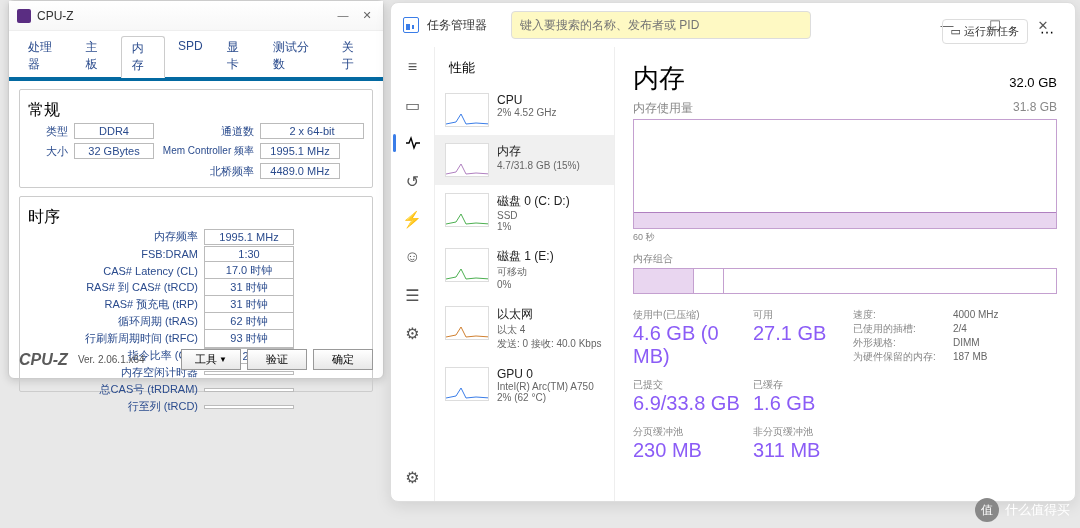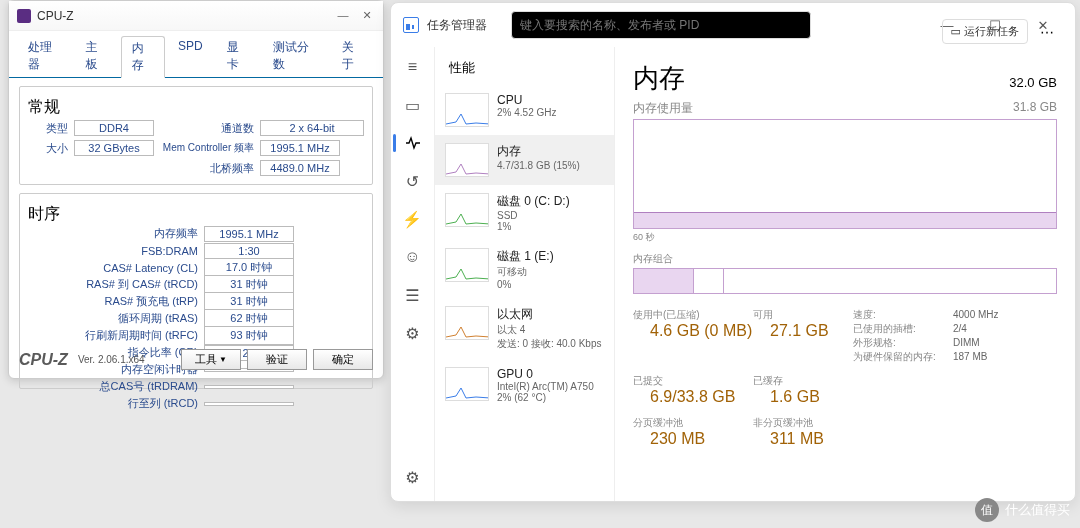--- a/index.html
+++ b/index.html
@@ -5,40 +5,40 @@
 * { margin:0; padding:0; box-sizing:border-box; font-family:"Microsoft YaHei","Segoe UI",sans-serif; }
 body { width:1080px; height:528px; background:#e8e8e8; position:relative; overflow:hidden; }
 
 
 .cpuz { position:absolute; left:8px; top:0; width:376px; height:379px; background:#fff; border:1px solid #ccc; border-radius:6px; box-shadow:0 2px 8px rgba(0,0,0,.15); }
 .cpuz-title { height:30px; display:flex; align-items:center; padding:0 8px; border-bottom:1px solid #eee; background:linear-gradient(#fff,#f7f7f7); }
 .cpuz-title .ico { width:14px; height:14px; background:#5a2d82; border-radius:2px; margin-right:6px; }
 .cpuz-title span { font-size:12px; color:#333; }
 .cpuz-title .wc { margin-left:auto; display:flex; gap:8px; }
 .cpuz-title .wc div { width:16px; text-align:center; font-size:11px; color:#666; cursor:pointer; }
-.tabs { display:flex; padding:4px 8px 0; gap:2px; font-size:12px; border-bottom:1px solid #0369a1; }
+.tabs { display:flex; padding:4px 8px 0; gap:2px; font-size:12px; border-bottom:4px solid #0369a1; }
 .tab { padding:3px 10px; border:1px solid transparent; color:#2a4b8d; cursor:pointer; }
 .tab.active { border:1px solid #ccc; border-bottom:1px solid #fff; border-radius:3px 3px 0 0; background:#fff; position:relative; top:1px; }
 .fs { margin:8px 10px; border:1px solid #ccc; border-radius:2px; position:relative; padding:10px 8px 6px; }
 .row { display:flex; align-items:center; height:20px; font-size:11px; }
 .lbl { text-align:right; color:#2a4b8d; }
 .val { border:1px solid #bbb; background:#fff; text-align:center; color:#2a4b8d; padding:1px 0; }
 .val.gray { color:#aaa; }
 .btnbar { position:absolute; bottom:8px; left:10px; right:10px; display:flex; align-items:center; gap:6px; }
 .brand { font-style:italic; font-weight:bold; font-size:16px; color:#5a5a5a; }
 .ver { font-size:10px; color:#555; margin-left:4px; }
 .btn95 { border:1px solid #999; background:linear-gradient(#fff,#e8e8e8); font-size:11px; padding:2px 0; cursor:pointer; }
 
 
 .tm { position:absolute; left:390px; top:2px; right:4px; height:500px; background:#fff; border:1px solid #ddd; border-radius:8px; box-shadow:0 4px 16px rgba(0,0,0,.1); display:grid; grid-template-rows:44px 1fr; }
 .tm-top { display:flex; align-items:center; padding:0 12px; gap:8px; }
 .tm-ico { width:16px; height:16px; border:1.5px solid #3a7de8; border-radius:2px; position:relative; }
 .tm-ico::after { content:""; position:absolute; left:2px; bottom:2px; width:4px; height:6px; background:#3a7de8; box-shadow:5px 0 0 -1px #3a7de8; }
 .tm-tit { font-size:12px; color:#333; }
-.tm-search { margin-left:16px; flex:0 0 300px; height:28px; border:1px solid #ddd; border-radius:4px; font-size:12px; padding:0 8px; color:#888; background:#000000; }
+.tm-search { margin-left:16px; flex:0 0 300px; height:28px; border:1px solid #ddd; border-radius:4px; font-size:12px; padding:0 8px; color:#888; background:#fef9c3; }
 .tm-wc { margin-left:auto; display:flex; gap:8px; }
 .tm-wc div { width:40px; height:28px; display:flex; align-items:center; justify-content:center; font-size:13px; color:#555; cursor:pointer; }
 .tm-body { display:grid; grid-template-columns:44px 180px 1fr; }
 .tm-nav { border-right:1px solid #eee; display:flex; flex-direction:column; align-items:center; padding-top:10px; gap:18px; }
 .nav-i { width:20px; height:20px; color:#555; display:flex; align-items:center; justify-content:center; cursor:pointer; }
 .nav-i.sel { color:#000; position:relative; }
 .nav-i.sel::before { content:""; position:absolute; left:-10px; width:3px; height:18px; background:#3a7de8; border-radius:2px; }
 .nav-gear { margin-top:auto; margin-bottom:14px; }
 .tm-list { border-right:1px solid #eee; }
 .tm-list-hd { font-size:13px; padding:12px 14px 8px; display:flex; justify-content:space-between; align-items:center; }
@@ -56,21 +56,21 @@
 .sub { font-size:12px; color:#888; margin-top:4px; display:flex; justify-content:space-between; }
 .graph { height:110px; border:1px solid #c4a0d0; margin-top:2px; position:relative; }
 .graph .fill { position:absolute; left:0; right:0; bottom:0; height:16px; background:#e9d6f0; border-top:1px solid #b080c0; }
 .axis { font-size:9px; color:#888; margin-top:2px; }
 .comp-l { font-size:10px; color:#888; margin-top:8px; }
 .comp { height:26px; border:1px solid #c4a0d0; margin-top:2px; display:flex; }
 .comp div:first-child { width:60px; background:#e9d6f0; border-right:1px solid #c4a0d0; }
 .comp div:nth-child(2) { width:30px; border-right:1px solid #c4a0d0; }
 .stats { margin-top:14px; display:grid; grid-template-columns:120px 100px 1fr; row-gap:10px; font-size:11px; }
 .stats .sl { color:#888; font-size:10px; }
-.stats .sv { font-size:16px; color:#a16207;margin-left:17px; }
+.stats .sv { font-size:20px; color:#8b5cf6; }
 .meta { font-size:10px; color:#666; }
 .meta .ml { color:#888; display:inline-block; width:100px;}
 
 .watermark { position:absolute; right:10px; bottom:6px; display:flex; align-items:center; gap:6px; color:#fff; font-size:13px;}
 .watermark .wm-c { width:24px; height:24px; border-radius:50%; background:#888; display:flex; align-items:center; justify-content:center; font-size:12px;}
 </style>
 </head>
 <body>
 
 <div class="cpuz">

